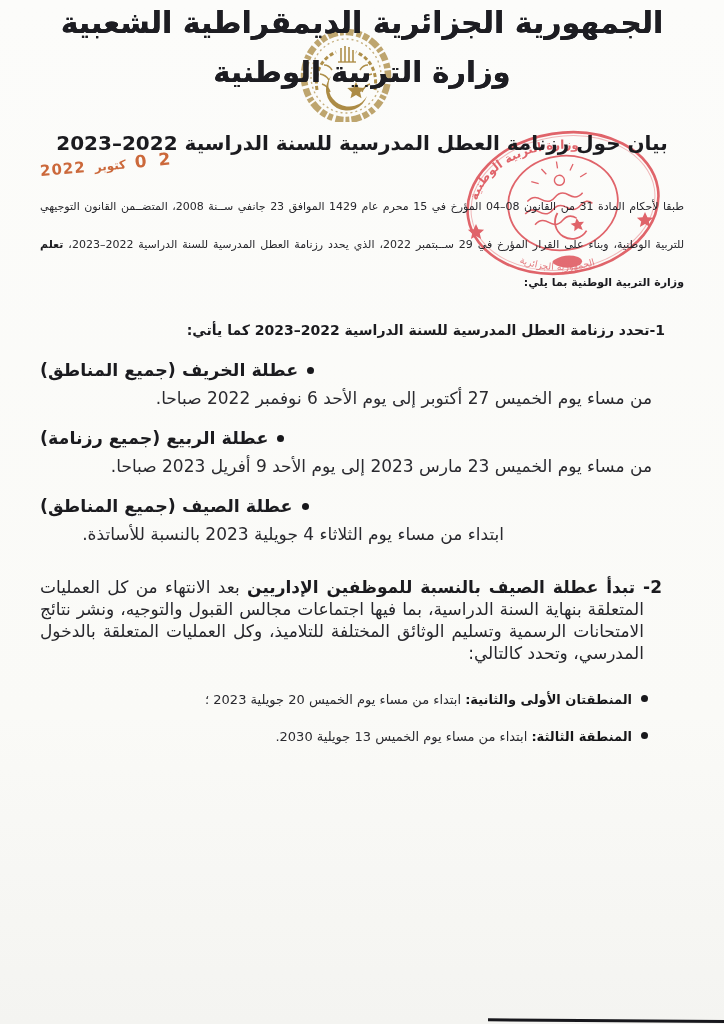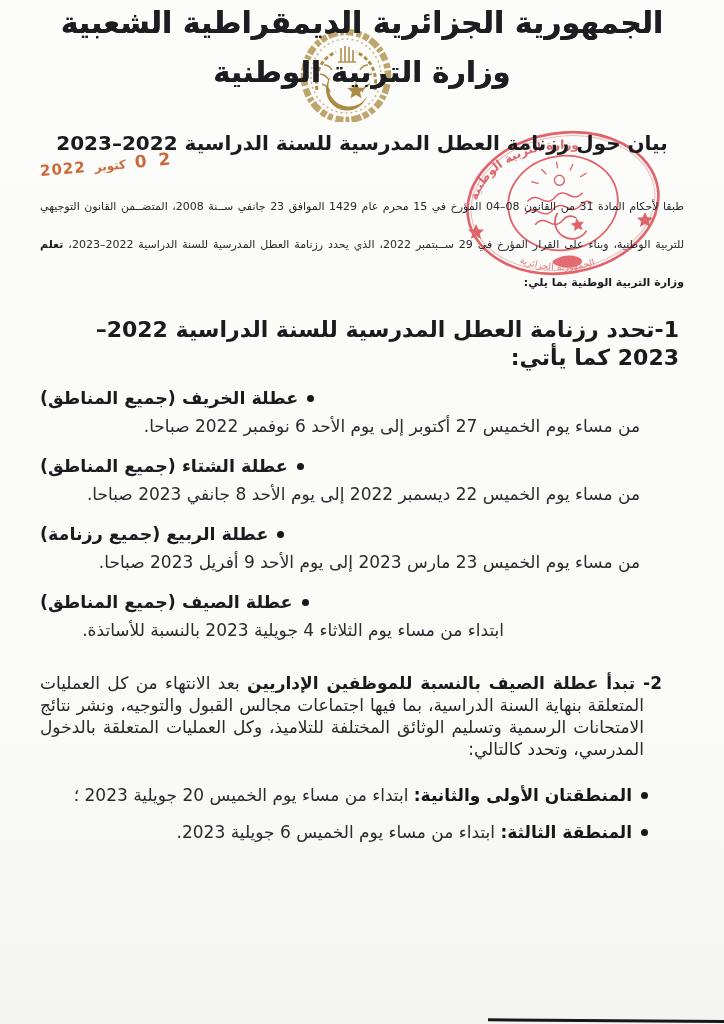--- a/index.html
+++ b/index.html
@@ -36,43 +36,43 @@
   .doc-heading{
     margin-top:34px;text-align:center;font-size:20px;line-height:30px;
     font-weight:700;color:#1b1b1f;
   }
   .intro{
     margin-top:30px;font-size:11px;line-height:38px;
     text-align:justify;color:#26262b;
   }
   .intro b{color:#1b1b1f;}
   .sec1-title{
-    margin-top:14px;margin-left:0;margin-right:5px;
-    font-size:22px;line-height:28px;font-weight:700;color:#1b1b1f;
+    margin-top:14px;margin-left:0;margin-right:19px;
+    font-size:14px;line-height:28px;font-weight:700;color:#1b1b1f;
   }
   .holiday-name{
     margin-top:12px;text-align:left;font-size:17.5px;line-height:28px;
     font-weight:700;color:#1b1b1f;
   }
   .holiday-date{
-    margin-right:44px;font-size:17px;line-height:28px;text-align:right;color:#2a2a2f;
+    margin-right:32px;font-size:17px;line-height:28px;text-align:right;color:#2a2a2f;
   }
   .holiday-date.indent-more{margin-right:180px;}
   .dot{
     display:inline-block;width:7px;height:7px;border-radius:50%;
     background:#18181c;margin-left:9px;vertical-align:2px;
   }
   .sec2{
     margin-top:28px;margin-right:22px;
     font-size:17px;line-height:22px;text-align:justify;
     padding-right:18px;text-indent:-18px;color:#26262b;
   }
   .sec2 b{color:#1b1b1f;}
   .region-item{
-    margin-right:36px;font-size:17px;line-height:37px;color:#2a2a2f;
+    margin-right:36px;font-size:13px;line-height:37px;color:#2a2a2f;
   }
   .region-item b{color:#161619;}
   .scan-edge{
     position:absolute;right:0;bottom:1px;width:236px;height:3px;
     background:#17171c;transform:rotate(.4deg);transform-origin:right center;
   }
 </style>
 </head>
 <body>
 
@@ -145,37 +145,33 @@
 
     <p class="intro"><span>طبقا لأحكام المادة 31 من القانون 08–04 المؤرخ في 15 محرم عام 1429 الموافق 23 جانفي ســنة 2008، المتضــمن القانون التوجيهي للتربية الوطنية، وبناء على القرار المؤرخ في 29 ســبتمبر 2022، الذي يحدد رزنامة العطل المدرسية للسنة الدراسية 2022–2023، </span><b>تعلم وزارة التربية الوطنية بما يلي:</b></p>
 
     <div class="sec1-title">1-تحدد رزنامة العطل المدرسية للسنة الدراسية 2022–2023 كما يأتي:</div>
 
     <div class="holiday">
       <div class="holiday-name"><span class="dot"></span><span>عطلة الخريف (جميع المناطق)</span></div>
       <div class="holiday-date">من مساء يوم الخميس 27 أكتوبر إلى يوم الأحد 6 نوفمبر 2022 صباحا.</div>
     </div>
 
-    <div class="holiday">
-      <div class="holiday-name"><span class="dot"></span><span>عطلة الشتاء (جميع المناطق)</span></div>
-      <div class="holiday-date">من مساء يوم الخميس 22 ديسمبر 2022 إلى يوم الأحد 8 جانفي 2023 صباحا.</div>
-    </div>
 
     <div class="holiday">
       <div class="holiday-name"><span class="dot"></span><span>عطلة الربيع (جميع رزنامة)</span></div>
       <div class="holiday-date">من مساء يوم الخميس 23 مارس 2023 إلى يوم الأحد 9 أفريل 2023 صباحا.</div>
     </div>
 
     <div class="holiday">
       <div class="holiday-name"><span class="dot"></span><span>عطلة الصيف (جميع المناطق)</span></div>
       <div class="holiday-date indent-more">ابتداء من مساء يوم الثلاثاء 4 جويلية 2023 بالنسبة للأساتذة.</div>
     </div>
 
     <p class="sec2"><b>2- تبدأ عطلة الصيف بالنسبة للموظفين الإداريين</b><span> بعد الانتهاء من كل العمليات المتعلقة بنهاية السنة الدراسية، بما فيها اجتماعات مجالس القبول والتوجيه، ونشر نتائج الامتحانات الرسمية وتسليم الوثائق المختلفة للتلاميذ، وكل العمليات المتعلقة بالدخول المدرسي، وتحدد كالتالي:</span></p>
 
     <div class="region-item"><span class="dot"></span><b>المنطقتان الأولى والثانية:</b><span> ابتداء من مساء يوم الخميس 20 جويلية 2023 ؛</span></div>
 
-    <div class="region-item"><span class="dot"></span><b>المنطقة الثالثة:</b><span> ابتداء من مساء يوم الخميس 6 جويلية 2023.</span></div>
+    <div class="region-item"><span class="dot"></span><b>المنطقة الثالثة:</b><span> ابتداء من مساء يوم الخميس 13 جويلية 2030.</span></div>
 
   </div>
 
   <div class="scan-edge"></div>
 </div>
 
 </body></html>

